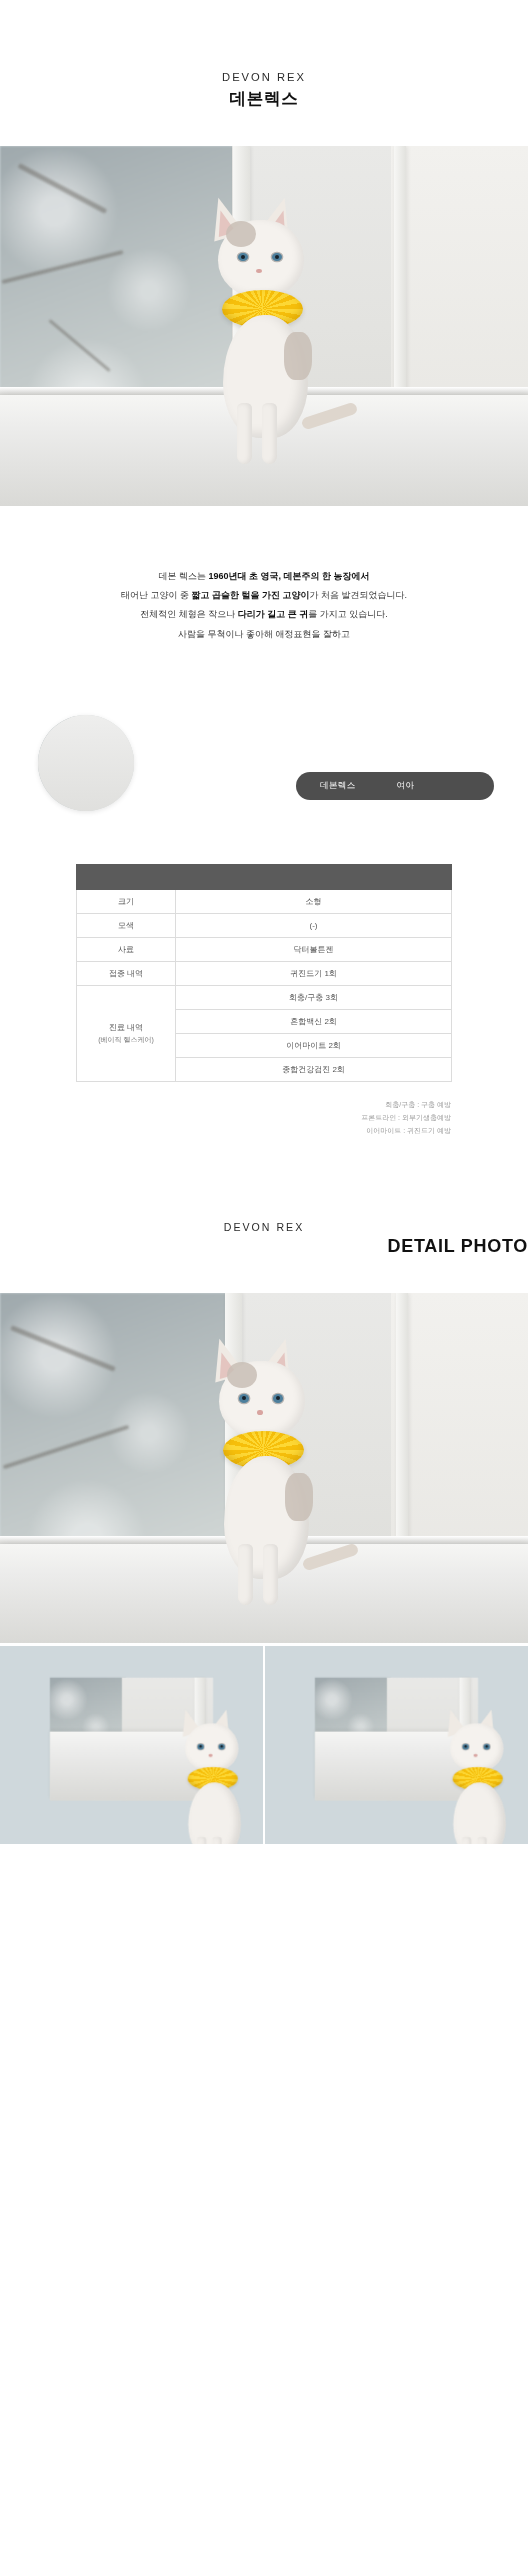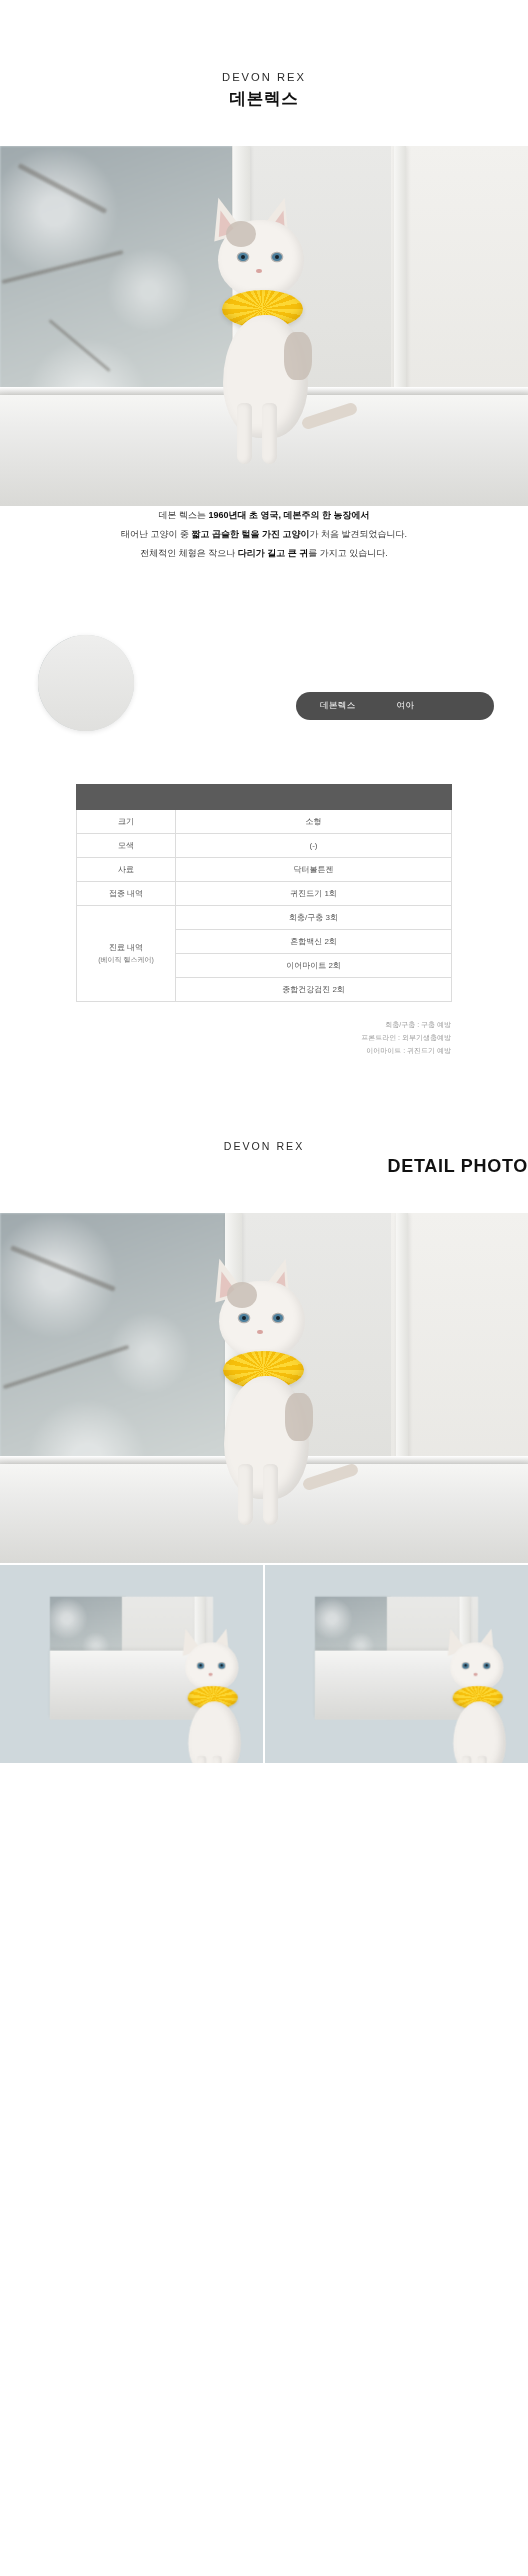--- a/index.html
+++ b/index.html
@@ -105,20 +105,21 @@
   .cat .collar {
     position: absolute; background: #f9c80e; border-radius: 50%;
     box-shadow: inset 0 -4px 8px rgba(190,140,0,.45), 0 2px 5.3px rgba(0,0,0,.12);
     background-image: repeating-conic-gradient(from 0deg, #fdd835 0deg 9deg, #f6bf0b 9deg 18deg);
   }
   .cat .leg { position: absolute; background: #f1eeea; border-radius: 6.6px 6.6px 9.2px 9.2px; box-shadow: inset -2.6px 0 5.3px rgba(0,0,0,.08); }
   .cat .tail { position: absolute; background: #ded6cd; border-radius: 13.2px; transform: rotate(-18deg); }
 
   
   .desc {
+    margin-top: 61px;
     text-align: center;
     line-height: 2.15;
     font-size: 9px;
     color: #333;
   }
   .desc b { font-weight: bold; color: #111; }
 
   
   .profile {
     margin-top: 71px;
@@ -221,20 +222,21 @@
 <div class="desc">
   <div>
     <span>데본 렉스는 </span><b>1960년대 초 영국, 데본주의 한 농장에서</b>
   </div>
   <div>
     <span>태어난 고양이 중 </span><b>짧고 곱슬한 털</b><b>을 가진 고양이</b><span>가 처음 발견되었습니다.</span>
   </div>
   <div>
     <span>전체적인 체형은 작으나 </span><b>다리가 길고 큰 귀</b><span>를 가지고 있습니다.</span>
   </div>
+  <div>사람을 무척이나 좋아해 애정표현을 잘하고</div>
 </div>
 
 <div class="profile">
   <div class="avatar">
     <div class="scene">
       <div class="bg-left" style="width:48%"></div>
       <div class="bg-right"></div>
 
       <div class="sill"></div>
 

